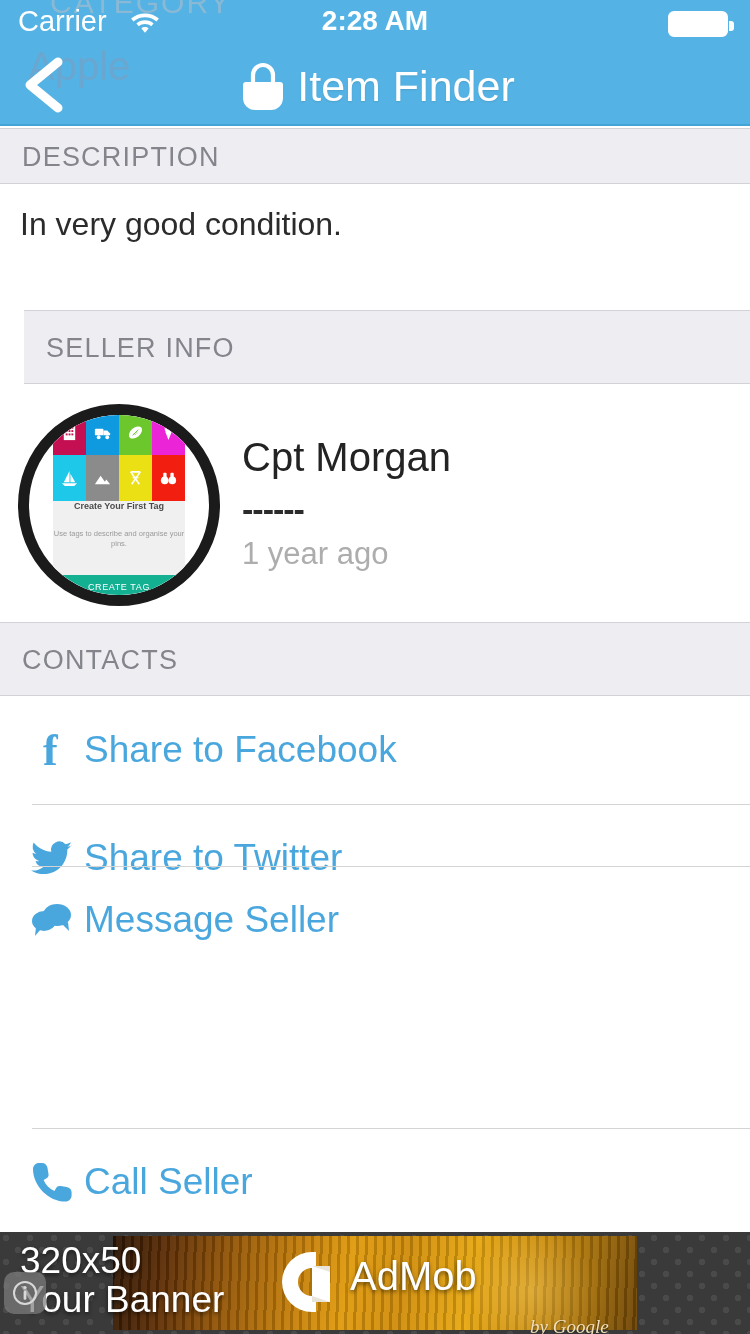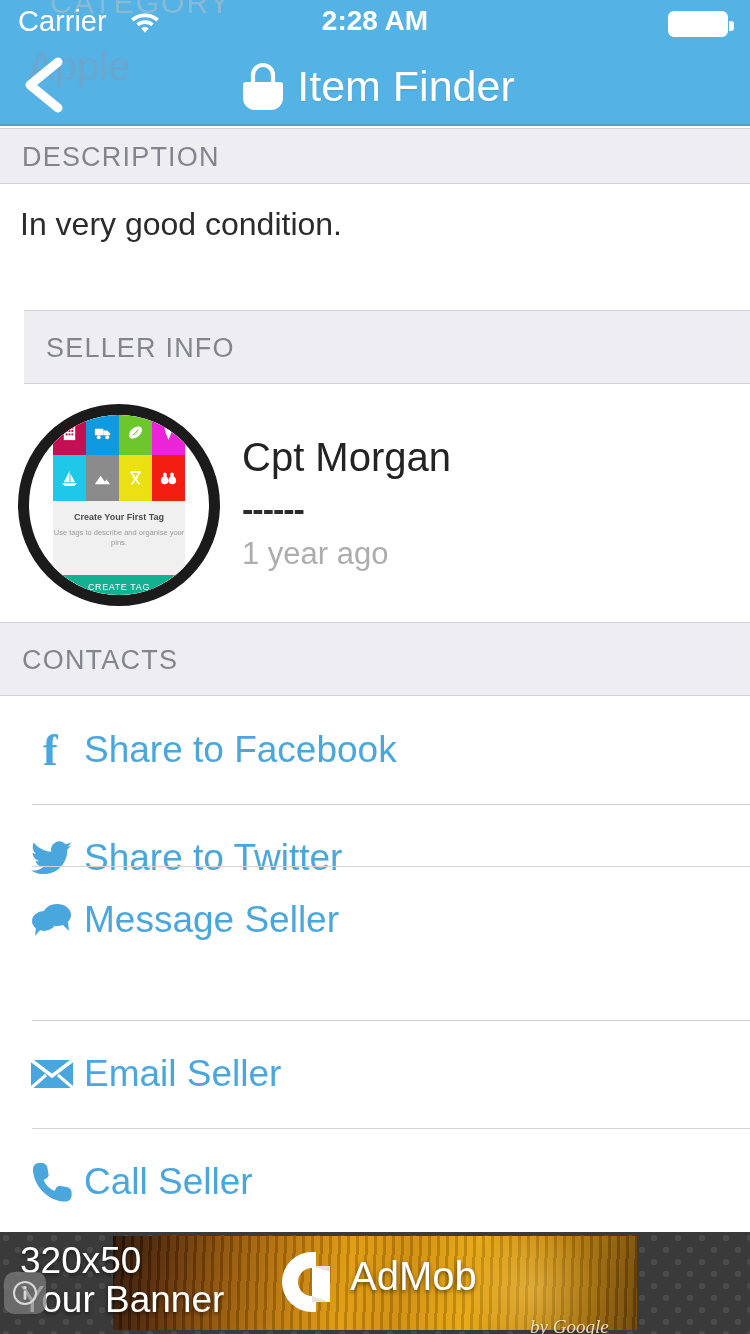--- a/index.html
+++ b/index.html
@@ -93,22 +93,22 @@
   .avatar {
     position:absolute; left:18px; top:404px;
     width:202px; height:202px; border-radius:50%;
     border:11px solid #1b1b1b; background:#ffffff;
     overflow:hidden;
   }
   .avatar-inner { position:absolute; left:24px; top:-6px; width:132px; height:200px; background:#f0f0f0; }
   .tile-grid { display:grid; grid-template-columns:repeat(4,33px); grid-template-rows:46px 46px; }
   .tile { width:33px; height:46px; display:flex; align-items:center; justify-content:center; }
   .tile svg { width:19px; height:19px; }
-  .tag-title { margin-top:11px; text-align:center; font-size:9px; font-weight:bold; color:#4b4b4b; }
-  .tag-sub { margin-top:6px; text-align:center; font-size:7.5px; color:#9a9a9a; line-height:10px; }
+  .tag-title { text-align:center; font-size:9px; font-weight:bold; color:#4b4b4b; }
+  .tag-sub { margin-top:18px; text-align:center; font-size:7.5px; color:#9a9a9a; line-height:10px; }
   .tag-btn {
     position:absolute; left:0; bottom:10px; width:132px; height:24px;
     background:#13b192; color:#fff; font-size:9px; font-weight:normal;
     display:flex; align-items:center; justify-content:center; letter-spacing:0.6px;
   }
 
   .seller-name {
     position:absolute; left:242px; top:434px;
     font-size:40px; color:#232323; line-height:46px;
   }
@@ -372,31 +372,20 @@
         <ellipse cx="28" cy="18" rx="14" ry="11"></ellipse>
             <path d="M33 27l7 7-1-9z"></path>
         <ellipse cx="15" cy="24" rx="12" ry="10"></ellipse>
             <path d="M12 32l-6 7 1-9z"></path>
           </g>
         </svg>
     </div>
     <div class="contact-label">Message Seller</div>
   </div>
 
-  <div class="contact-row" style="top:1020px;">
-    <div class="sep"></div>
-    <div class="contact-icon">
-      <svg viewBox="0 0 46 46">
-          <rect x="2" y="9" width="42" height="28" fill="#4aa7de"></rect>
-        <path d="M2 9l21 16L44 9" fill="none" stroke="#ffffff" stroke-width="3.5"></path>
-        <path d="M2 37l15-13M44 37L29 24" fill="none" stroke="#ffffff" stroke-width="3"></path>
-        </svg>
-    </div>
-    <div class="contact-label">Email Seller</div>
-  </div>
 
   <div class="contact-row" style="top:1128px;">
     <div class="sep"></div>
     <div class="contact-icon">
       <svg viewBox="0 0 46 46">
           <path fill="#4aa7de" d="M13 4c3 0 5 2 5.5 5l1 6c.4 2.4-.6 3.6-2.3 4.6l-2.6 1.5c2 5 5.8 8.9 10.8 11l1.6-2.8c1-1.7 2.3-2.6 4.6-2.2l6 1c3 .5 5 2.5 5 5.5v3c0 3.3-2.7 6-6 6C19.6 42.6 4 27 4 10c0-3.3 2.7-6 6-6z"></path>
         </svg>
     </div>
     <div class="contact-label">Call Seller</div>
   </div>

